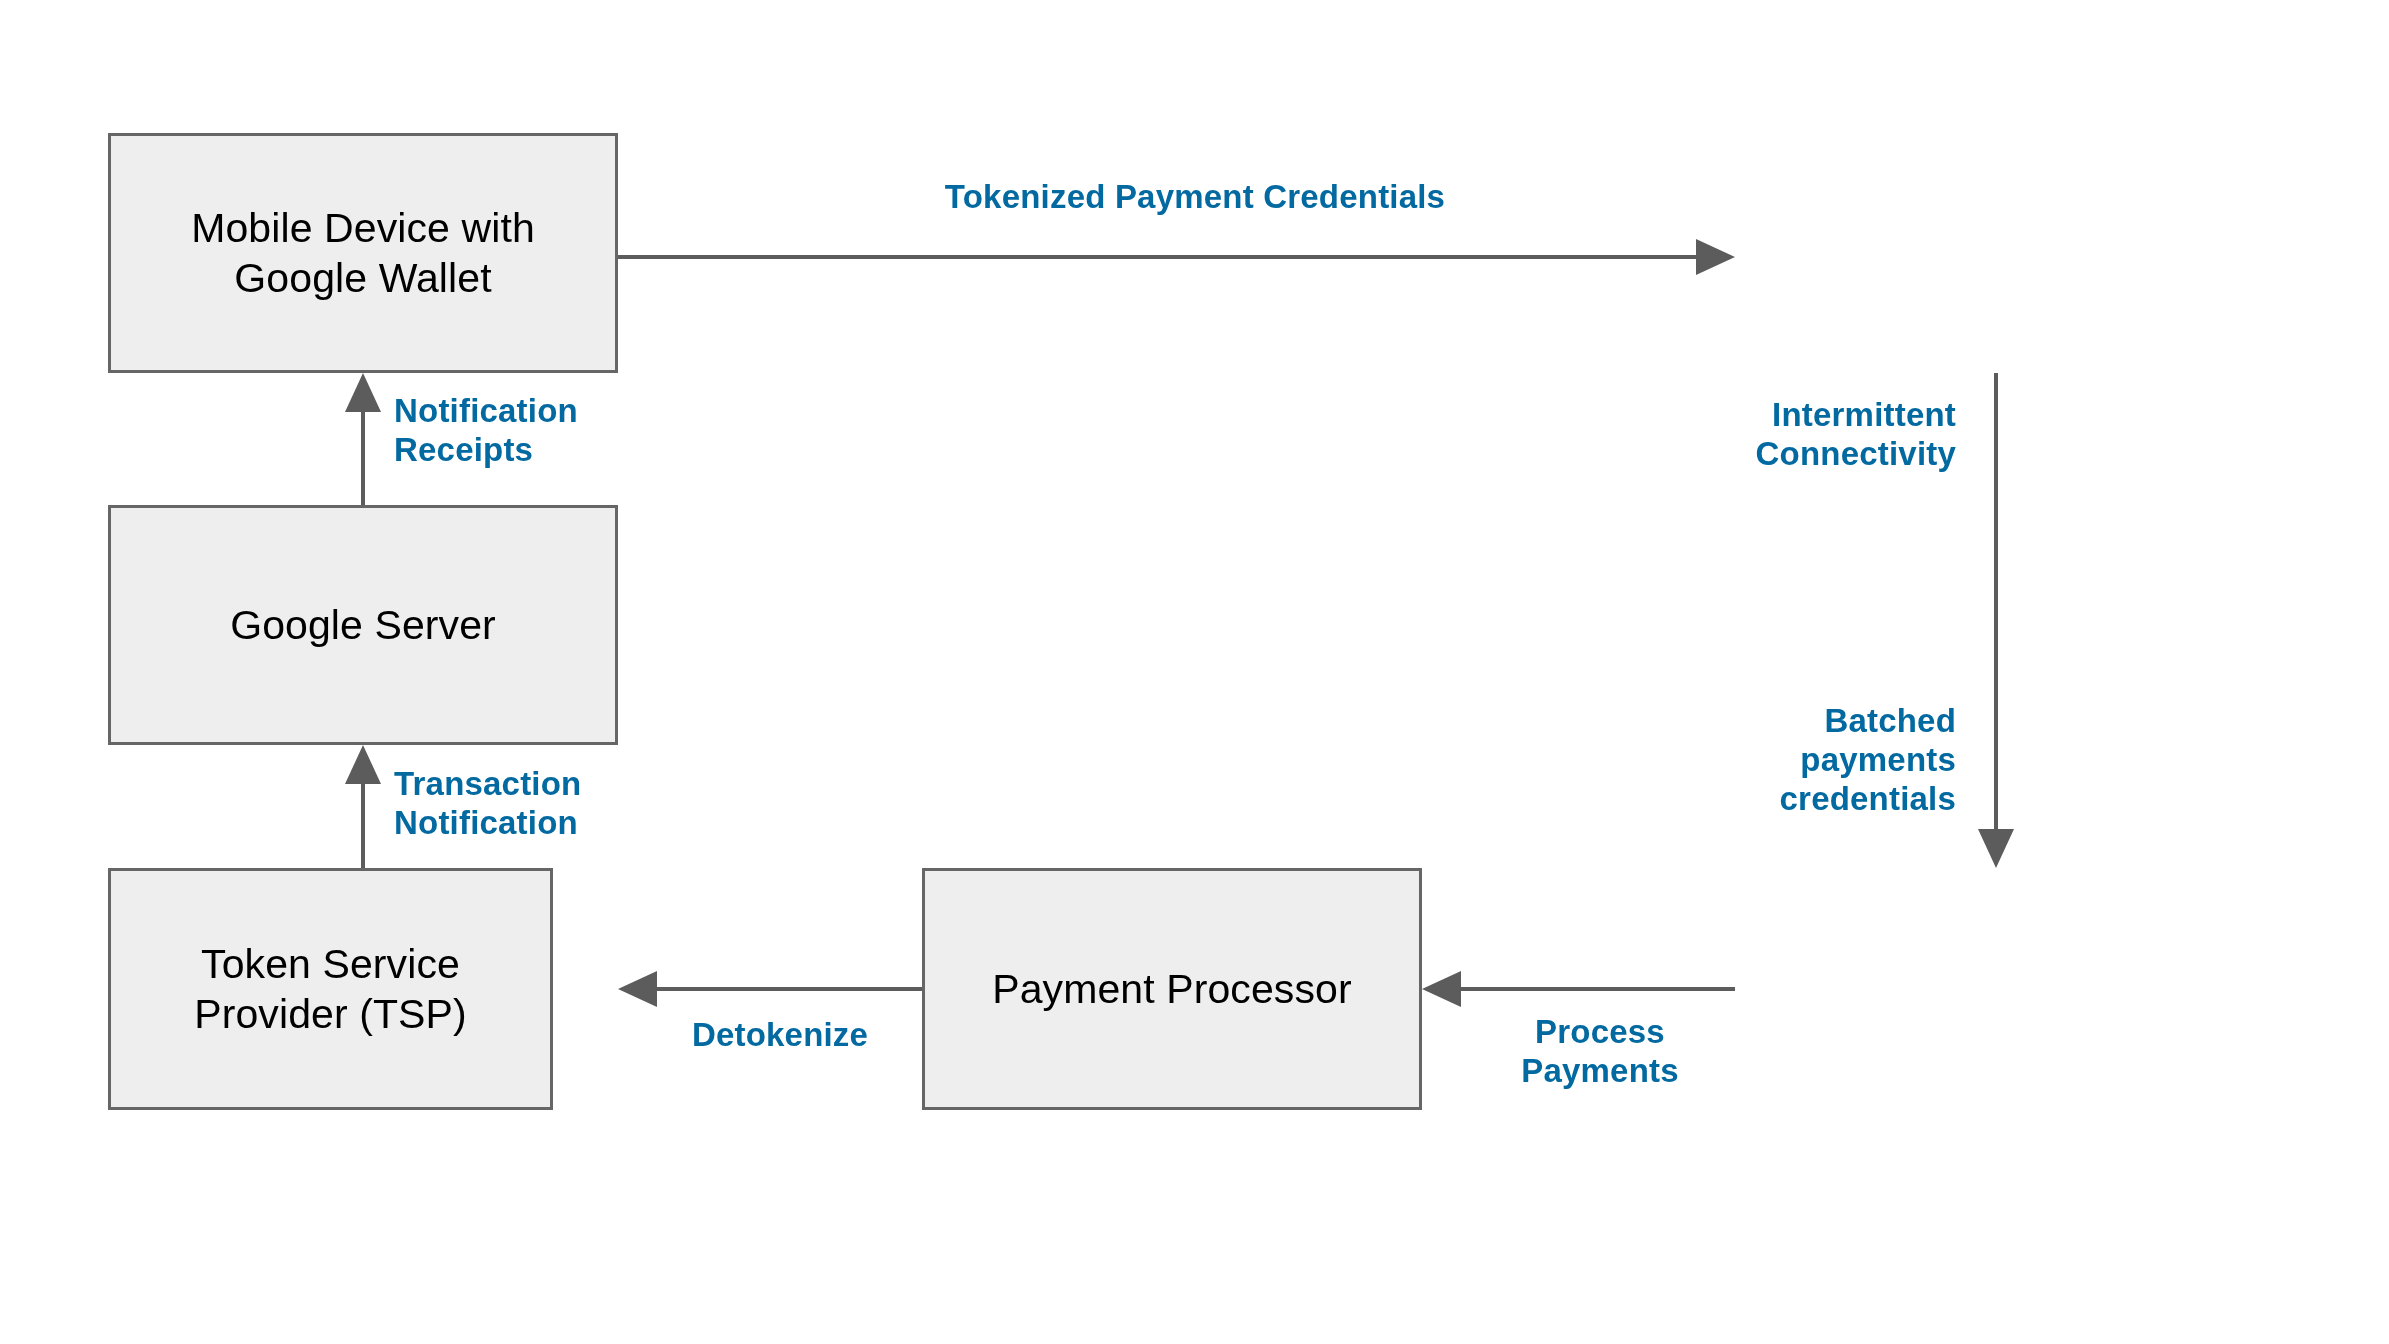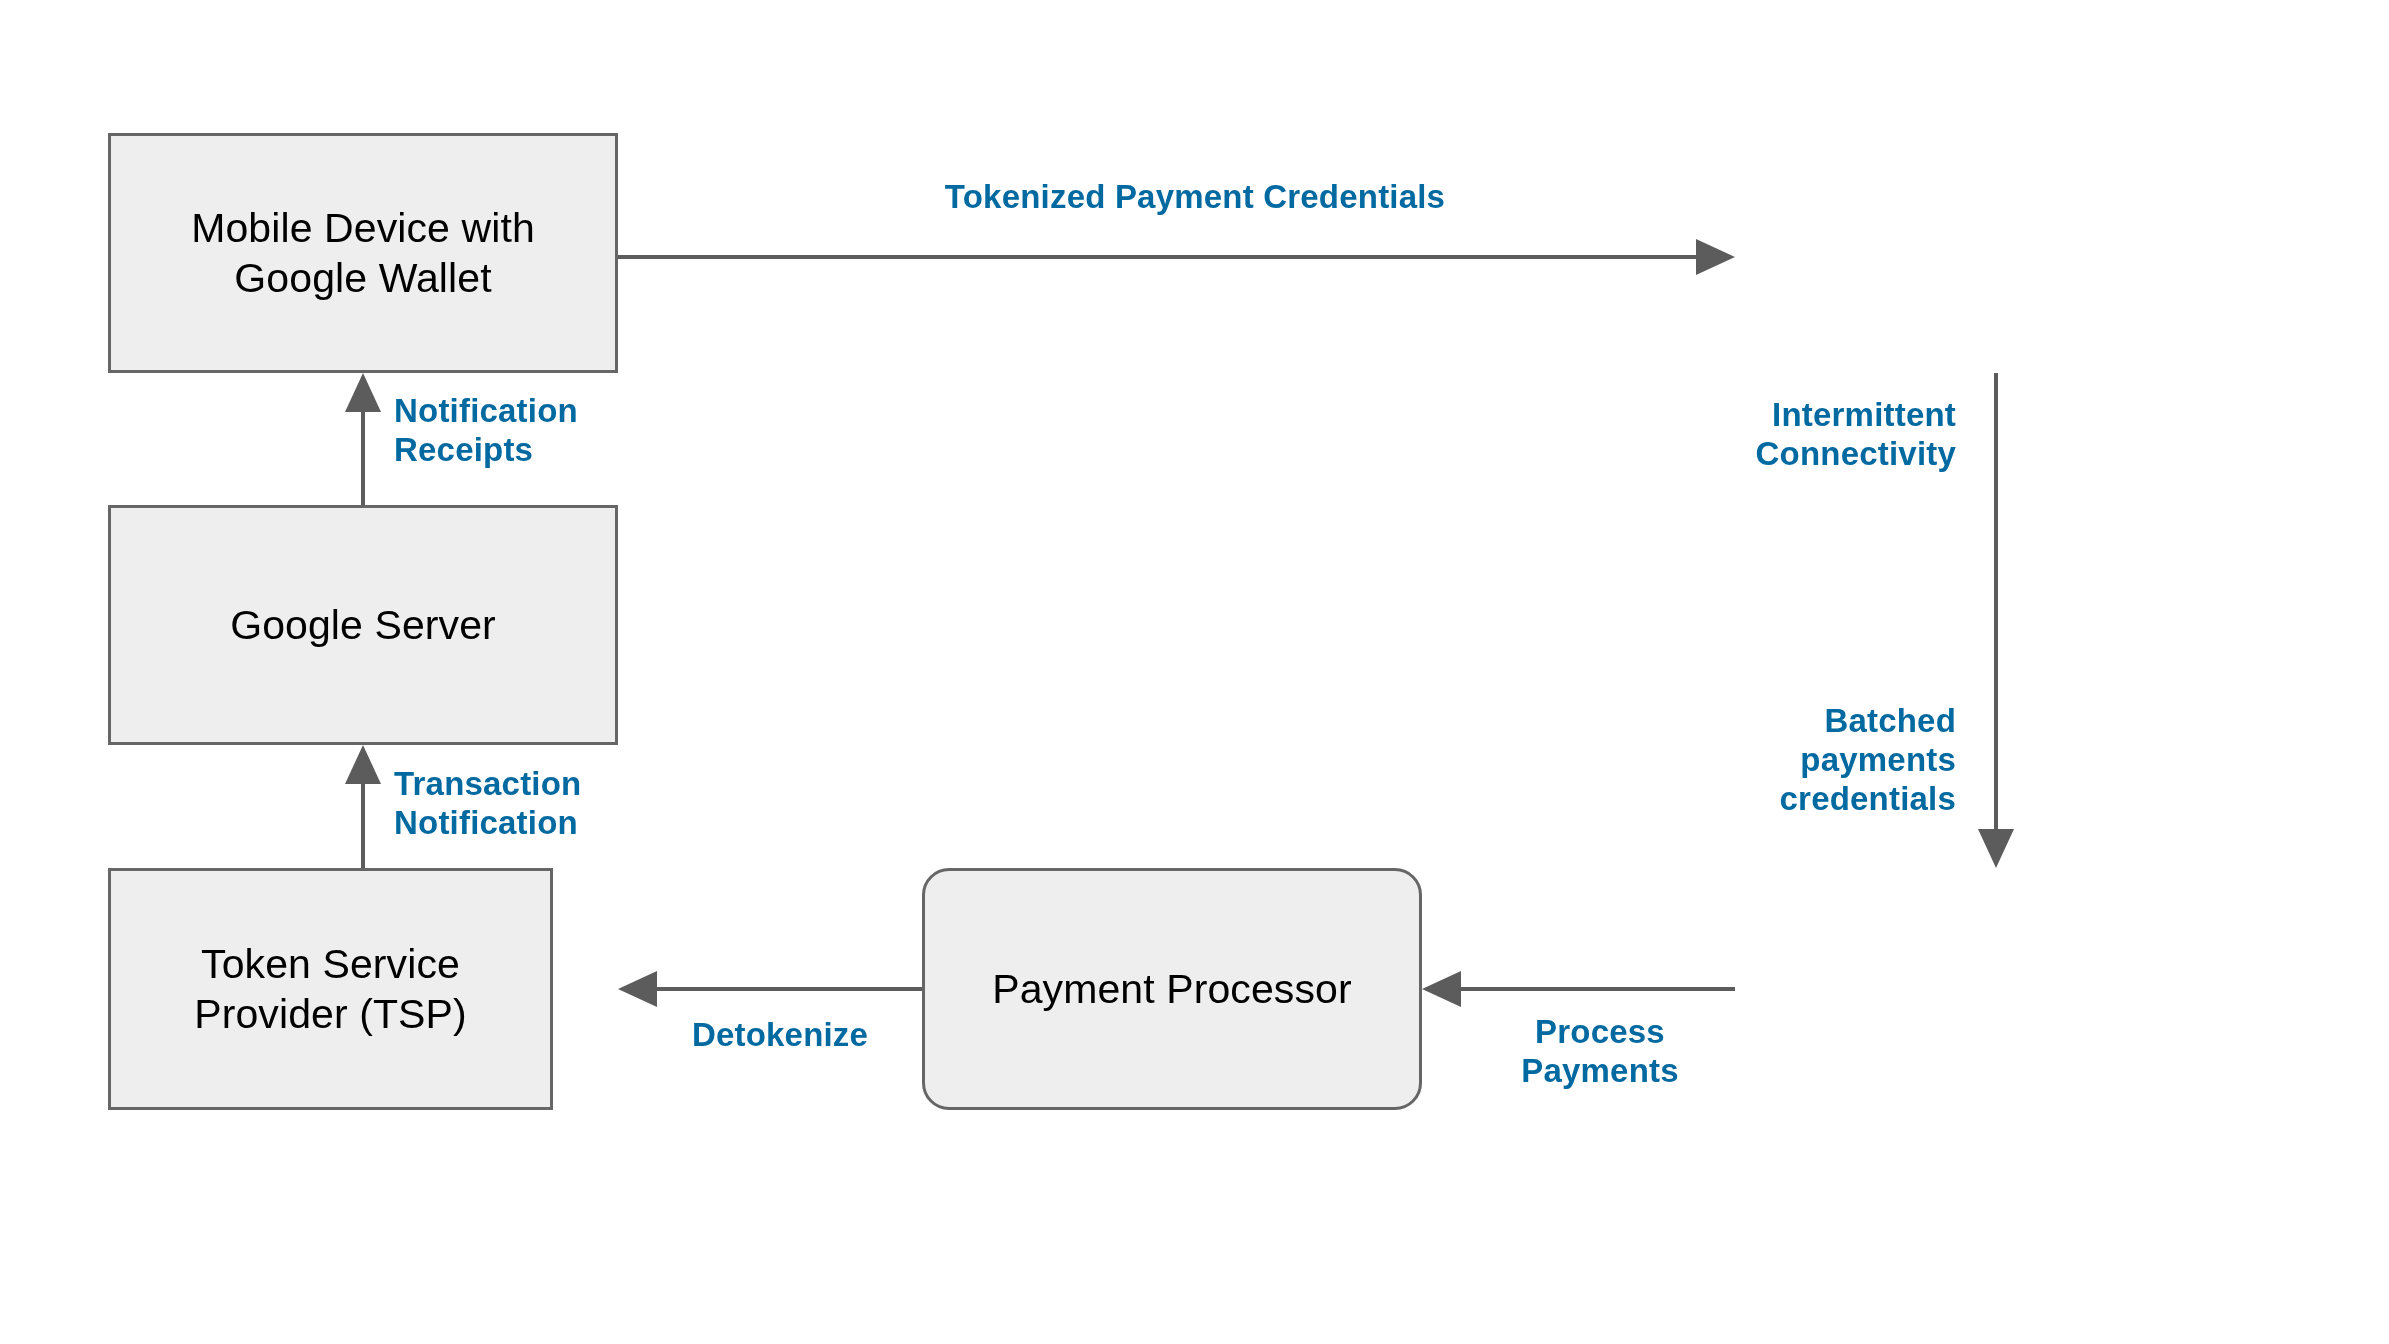--- a/index.html
+++ b/index.html
@@ -110,21 +110,21 @@
 
   <div class="node" style="left:108px; top:505px; width:510px; height:240px;">
     <span>Google Server</span>
   </div>
 
   <div class="node" style="left:108px; top:868px; width:445px; height:242px;">
     <span>Token Service
 Provider (TSP)</span>
   </div>
 
-  <div class="node" style="left:922px; top:868px; width:500px; height:242px;border-radius:27px;">
+  <div class="node" style="left:922px; top:868px; width:500px; height:242px;">
     <span>Payment Processor</span>
   </div>
 
 
   <div class="edge-label el-center" style="left:845px; top:178px; width:700px;">Tokenized Payment Credentials</div>
 
   <div class="edge-label el-right" style="left:1676px; top:396px; width:280px;">Intermittent
 Connectivity</div>
 
   <div class="edge-label el-right" style="left:1676px; top:702px; width:280px;">Batched

